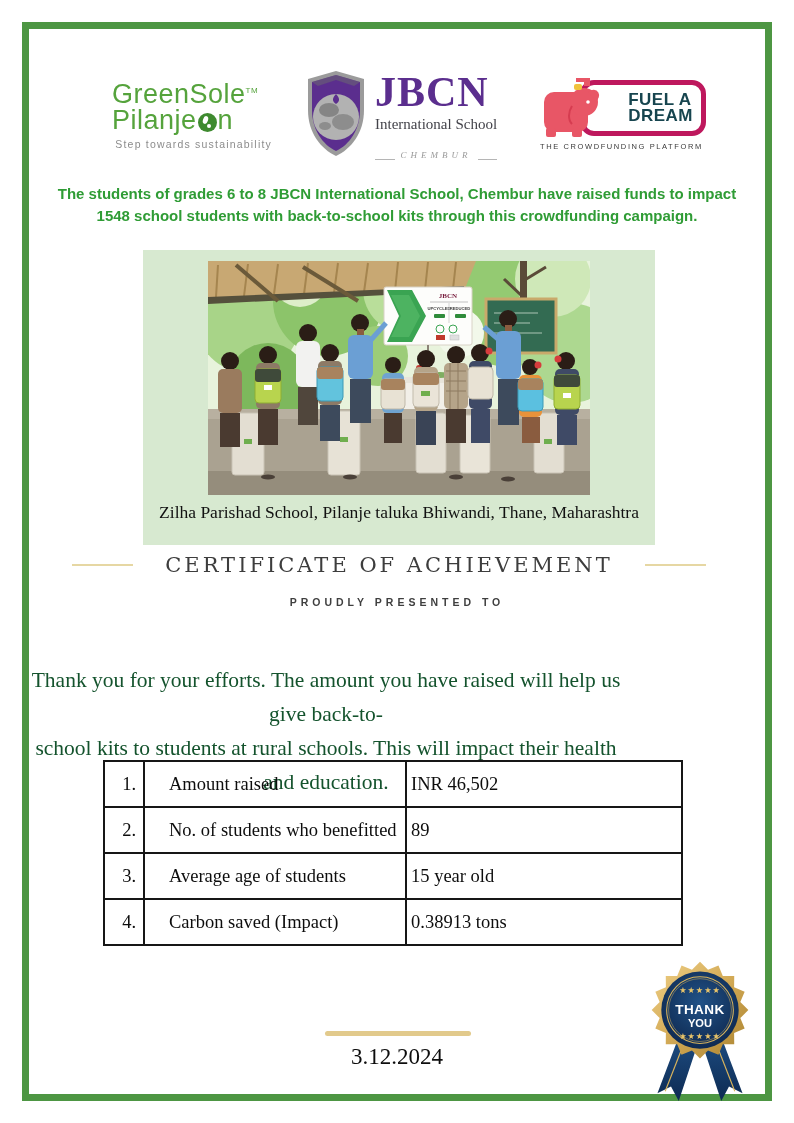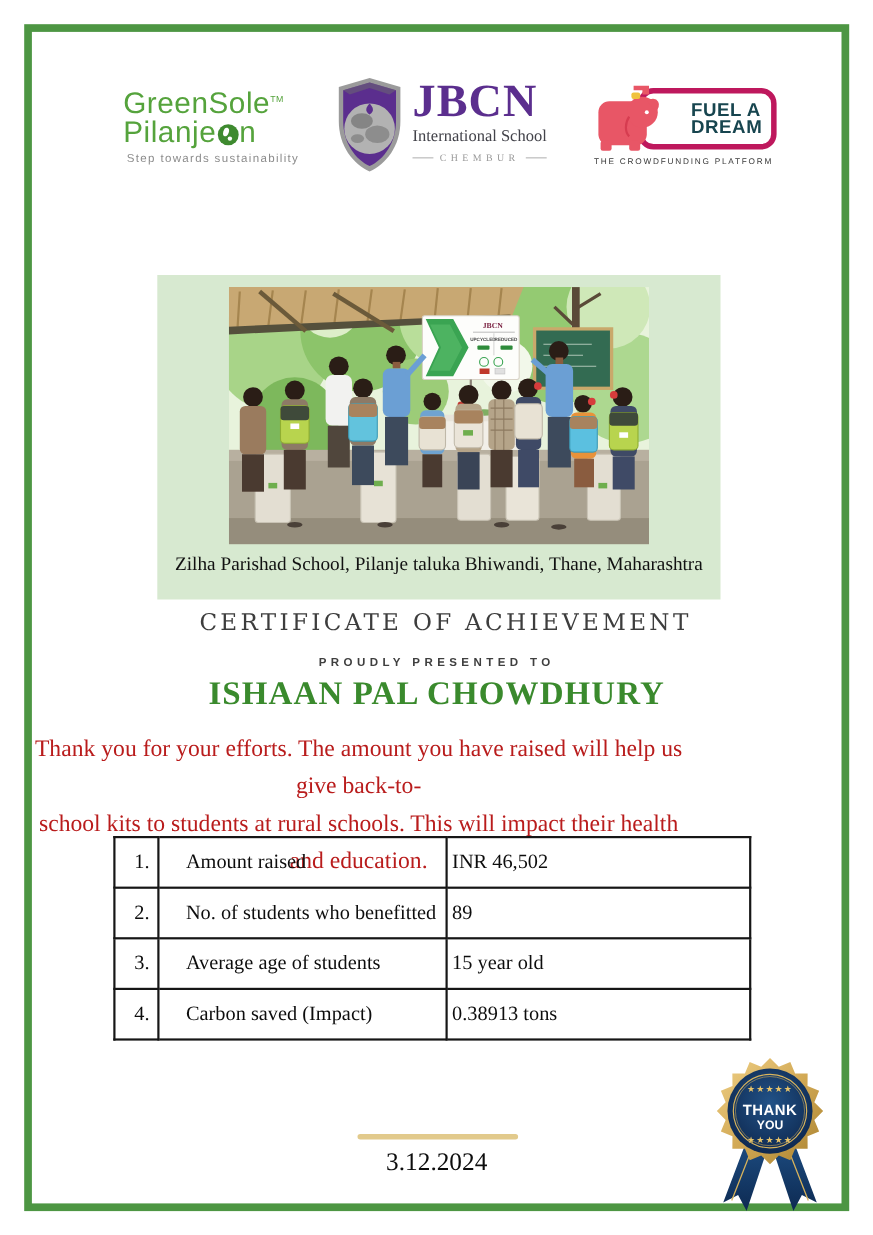--- a/index.html
+++ b/index.html
@@ -17,49 +17,49 @@
   .gs-disc { display:inline-block; position:relative; width:19px; height:19px; border-radius:50%; background:#3e8a2f; margin:3px 1px 0 1px; }
   .gs-disc::before { content:""; position:absolute; left:5px; top:3px; width:5px; height:8px; border-radius:50%; background:#fff; transform:rotate(18deg); }
   .gs-disc::after { content:""; position:absolute; left:9px; top:11px; width:4px; height:4px; border-radius:50%; background:#fff; }
   .gs-tagline { margin-top:4px; font-size:10.5px; letter-spacing:1.2px; color:#8c8c8c;text-align:right; }
 
   .jbcn-logo { position:absolute; left:305px; top:0px; width:195px; display:flex; }
   .jbcn-shield { width:62px; height:88px; }
   .jbcn-text { margin-left:8px; font-family:"Liberation Serif", serif; }
   .jbcn-acronym { font-size:42px; font-weight:bold; color:#5b2e8e; line-height:44px; letter-spacing:1px; }
   .jbcn-line2 { font-size:15px; color:#43434a; margin-top:2px; }
-  .jbcn-line3 { display:flex; align-items:center; gap:6px; margin-top:5px; color:#9a9a9a; font-size:9px; letter-spacing:4px; }
+  .jbcn-line3 { display:flex; align-items:flex-end; gap:6px; margin-top:17px; color:#9a9a9a; font-size:9px; letter-spacing:4px;font-style:italic; }
   .jbcn-line3 .rule { flex:1; height:1px; background:#b5b5b5; }
 
   .fad-logo { position:absolute; left:538px; top:8px; width:170px; }
   .fad-box { position:absolute; left:42px; top:2px; width:126px; height:56px; border:5px solid #be185d; border-radius:14px; display:flex; align-items:center; justify-content:flex-end; padding-right:8px; background:#fff; }
   .fad-words { text-align:left; color:#17454f; font-weight:800; font-size:17px; line-height:16px; letter-spacing:.5px; }
   .fad-elephant { position:absolute; left:0; top:-6px; width:72px; height:68px; }
   .fad-tagline { position:absolute; left:2px; top:64px; width:168px; font-size:7.5px; letter-spacing:1.6px; color:#3a3a3a; }
 
   
   .intro { position:absolute; top:183px; left:40px; width:714px; text-align:center;
            color:#2f9c35; font-weight:bold; font-size:15px; line-height:22px; }
 
   
   .photo-panel { position:absolute; left:143px; top:250px; width:512px; height:295px; background:#d7e9d0; }
   .photo { position:absolute; left:65px; top:11px; width:382px; height:234px; overflow:hidden; }
   .caption { position:absolute; left:0; top:252px; width:512px; text-align:center;
              font-family:"Liberation Serif", serif; font-size:17.5px; color:#111; }
 
   
-  .title-row { position:absolute; top:553px; left:88px; width:634px; display:flex; align-items:center; gap:1px;flex-direction:column; }
+  .title-row { position:absolute; top:553px; left:72px; width:634px; display:flex; align-items:center; gap:32px; }
   .title-row .rule { flex:1; height:2px; background:#e6d7a3; }
   .cert-title { font-family:"DejaVu Serif", serif; font-size:21px; letter-spacing:3px; color:#3d3d3d; white-space:nowrap; }
   .presented { position:absolute; top:596px; left:0; width:794px; text-align:center;
                font-size:10.5px; letter-spacing:4px; color:#3f3f3f; font-weight:600; }
   .recipient { position:absolute; top:614px; left:0; width:794px; text-align:center;
                font-family:"Liberation Serif", serif; font-size:30px; font-weight:600; letter-spacing:1px; color:#3a8a2d; }
   .message { position:absolute; top:663px; left:30px; width:592px; text-align:center;
-             font-family:"Liberation Serif", serif; font-size:21.5px; line-height:34px; color:#b91c1c; }
+             font-family:"Liberation Serif", serif; font-size:21.5px; line-height:34px; color:#14532d; }
 
   
   .impact-table { position:absolute; left:103px; top:760px; border-collapse:collapse;
                   font-family:"Liberation Serif", serif; font-size:18.5px; color:#0d0d0d; }
   .impact-table td { border:2px solid #161616; height:46px; }
   td.c-num   { width:40px;  text-align:right; padding-right:7px; }
   td.c-label { width:262px; padding-left:24px; }
   td.c-value { width:276px; padding-left:4px; }
 
   
@@ -125,20 +125,24 @@
         <path d="M52 22 C58 18 60 24 56 27" stroke="#e85666" stroke-width="6" fill="none"></path>
         <rect x="36" y="12" width="8" height="6" rx="2" fill="#f0c23c"></rect>
         <path d="M38 6 L52 6 L52 14 L46 14 L46 10 L38 10 Z" fill="#e85666"></path>
         <circle cx="50" cy="30" r="1.8" fill="#fff"></circle>
         <path d="M34 34 C30 40 30 48 34 52" stroke="#d63c50" stroke-width="2" fill="none"></path>
       </svg>
       <div class="fad-tagline">THE CROWDFUNDING PLATFORM</div>
     </div>
   </div>
 
+  <div class="intro">
+    <div>The students of grades 6 to 8 JBCN International School, Chembur have raised funds to impact</div>
+    <div>1548 school students with back-to-school kits through this crowdfunding campaign.</div>
+  </div>
 
   <div class="photo-panel">
     <div class="photo">
       <svg viewBox="0 0 382 234" width="382" height="234">
 
         <rect width="382" height="234" fill="#e8f3dc"></rect>
         <circle cx="40" cy="60" r="52" fill="#a8d488"></circle>
         <circle cx="120" cy="40" r="55" fill="#8cc46a"></circle>
         <circle cx="200" cy="28" r="45" fill="#b9de9a"></circle>
         <circle cx="300" cy="48" r="58" fill="#94ca72"></circle>
@@ -285,21 +289,20 @@
     </div>
     <div class="caption">Zilha Parishad School, Pilanje taluka Bhiwandi, Thane, Maharashtra</div>
   </div>
 
   <div class="title-row">
     <span class="rule"></span>
     <span class="cert-title">CERTIFICATE OF ACHIEVEMENT</span>
     <span class="rule"></span>
   </div>
   <div class="presented">PROUDLY PRESENTED TO</div>
-  <div class="recipient">ISHAAN PAL CHOWDHURY</div>
   <div class="message">
     <div>Thank you for your efforts. The amount you have raised will help us give back-to-</div>
     <div>school kits to students at rural schools. This will impact their health and education.</div>
   </div>
 
   <table class="impact-table">
     <tbody>
       <tr>
         <td class="c-num">1.</td>
         <td class="c-label">Amount raised</td>

